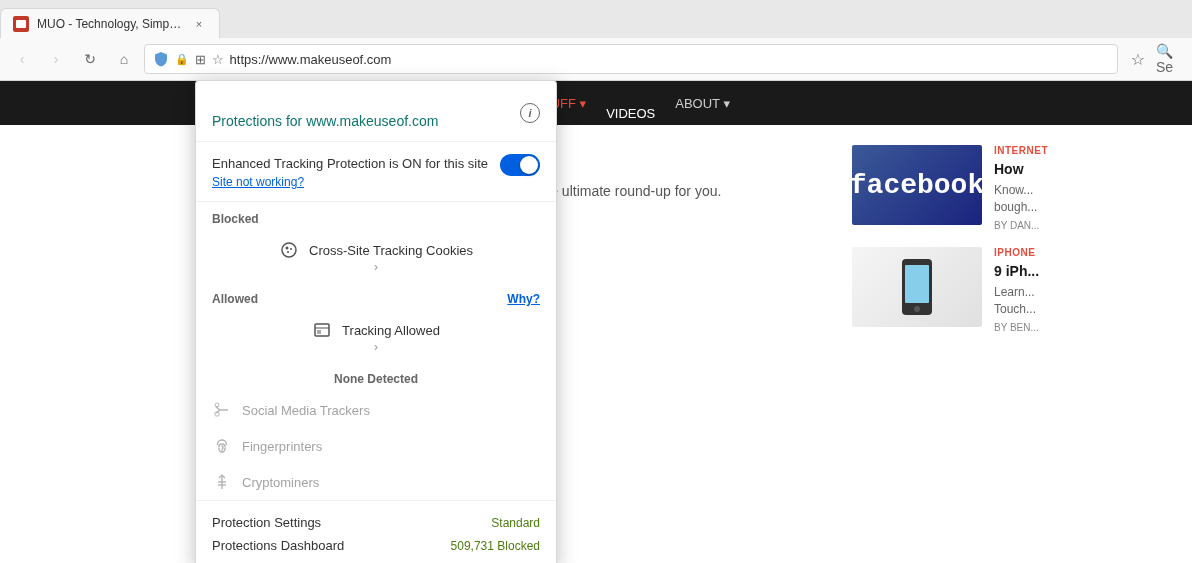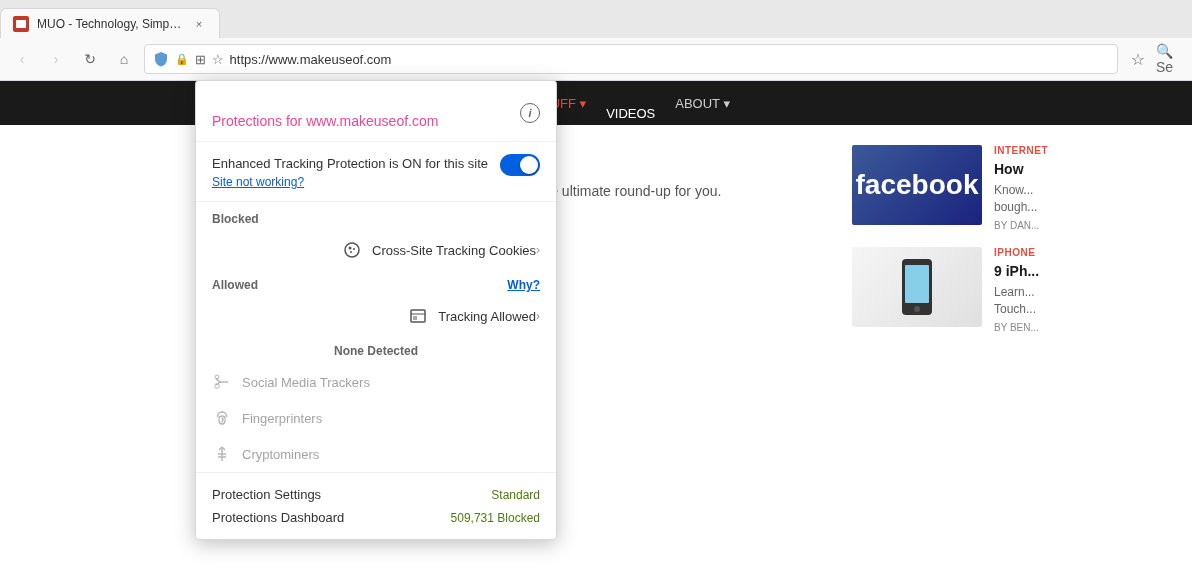--- a/index.html
+++ b/index.html
@@ -263,21 +263,21 @@
     .facebook-thumb {
       background: linear-gradient(135deg, #3b5998 0%, #1a237e 100%);
       width: 100%;
       height: 100%;
       display: flex;
       align-items: center;
       justify-content: center;
       font-size: 28px;
       font-weight: 900;
       color: white;
-      font-family: Liberation Sans, sans-serif;
+      font-family: Liberation Mono, monospace;
     }
 
     .phone-thumb {
       background: linear-gradient(135deg, #f5f5f5 0%, #e0e0e0 100%);
       width: 100%;
       height: 100%;
       display: flex;
       align-items: center;
       justify-content: center;
     }
@@ -332,21 +332,21 @@
       display: flex;
       align-items: center;
       justify-content: space-between;
       padding: 16px 16px 12px 16px;
       border-bottom: 1px solid #f0f0f0;
     }
 
     .popup-title {
       font-size: 14px;
       font-weight: 500;
-      color: #ec4899;
+      color: #0f766e;
       margin-top: 16px;
     }
 
     .info-icon {
       width: 20px;
       height: 20px;
       border-radius: 50%;
       border: 1.5px solid #666;
       display: flex;
       align-items: center;
@@ -424,23 +424,24 @@
     .why-link {
       font-size: 12px;
       color: #0060df;
       text-decoration: underline;
       cursor: pointer;
     }
 
     .tracker-row {
       display: flex;
       align-items: center;
-      padding: 8px 16px;
-      justify-content: flex-end;
-      cursor: pointer;
+      padding: 8px 24px;
+      justify-content: space-between;
+      cursor: pointer;
+      flex-direction: column;
     }
 
     .tracker-left {
       display: flex;
       align-items: center;
       gap: 10px;
     }
 
     .tracker-icon {
       width: 20px;

